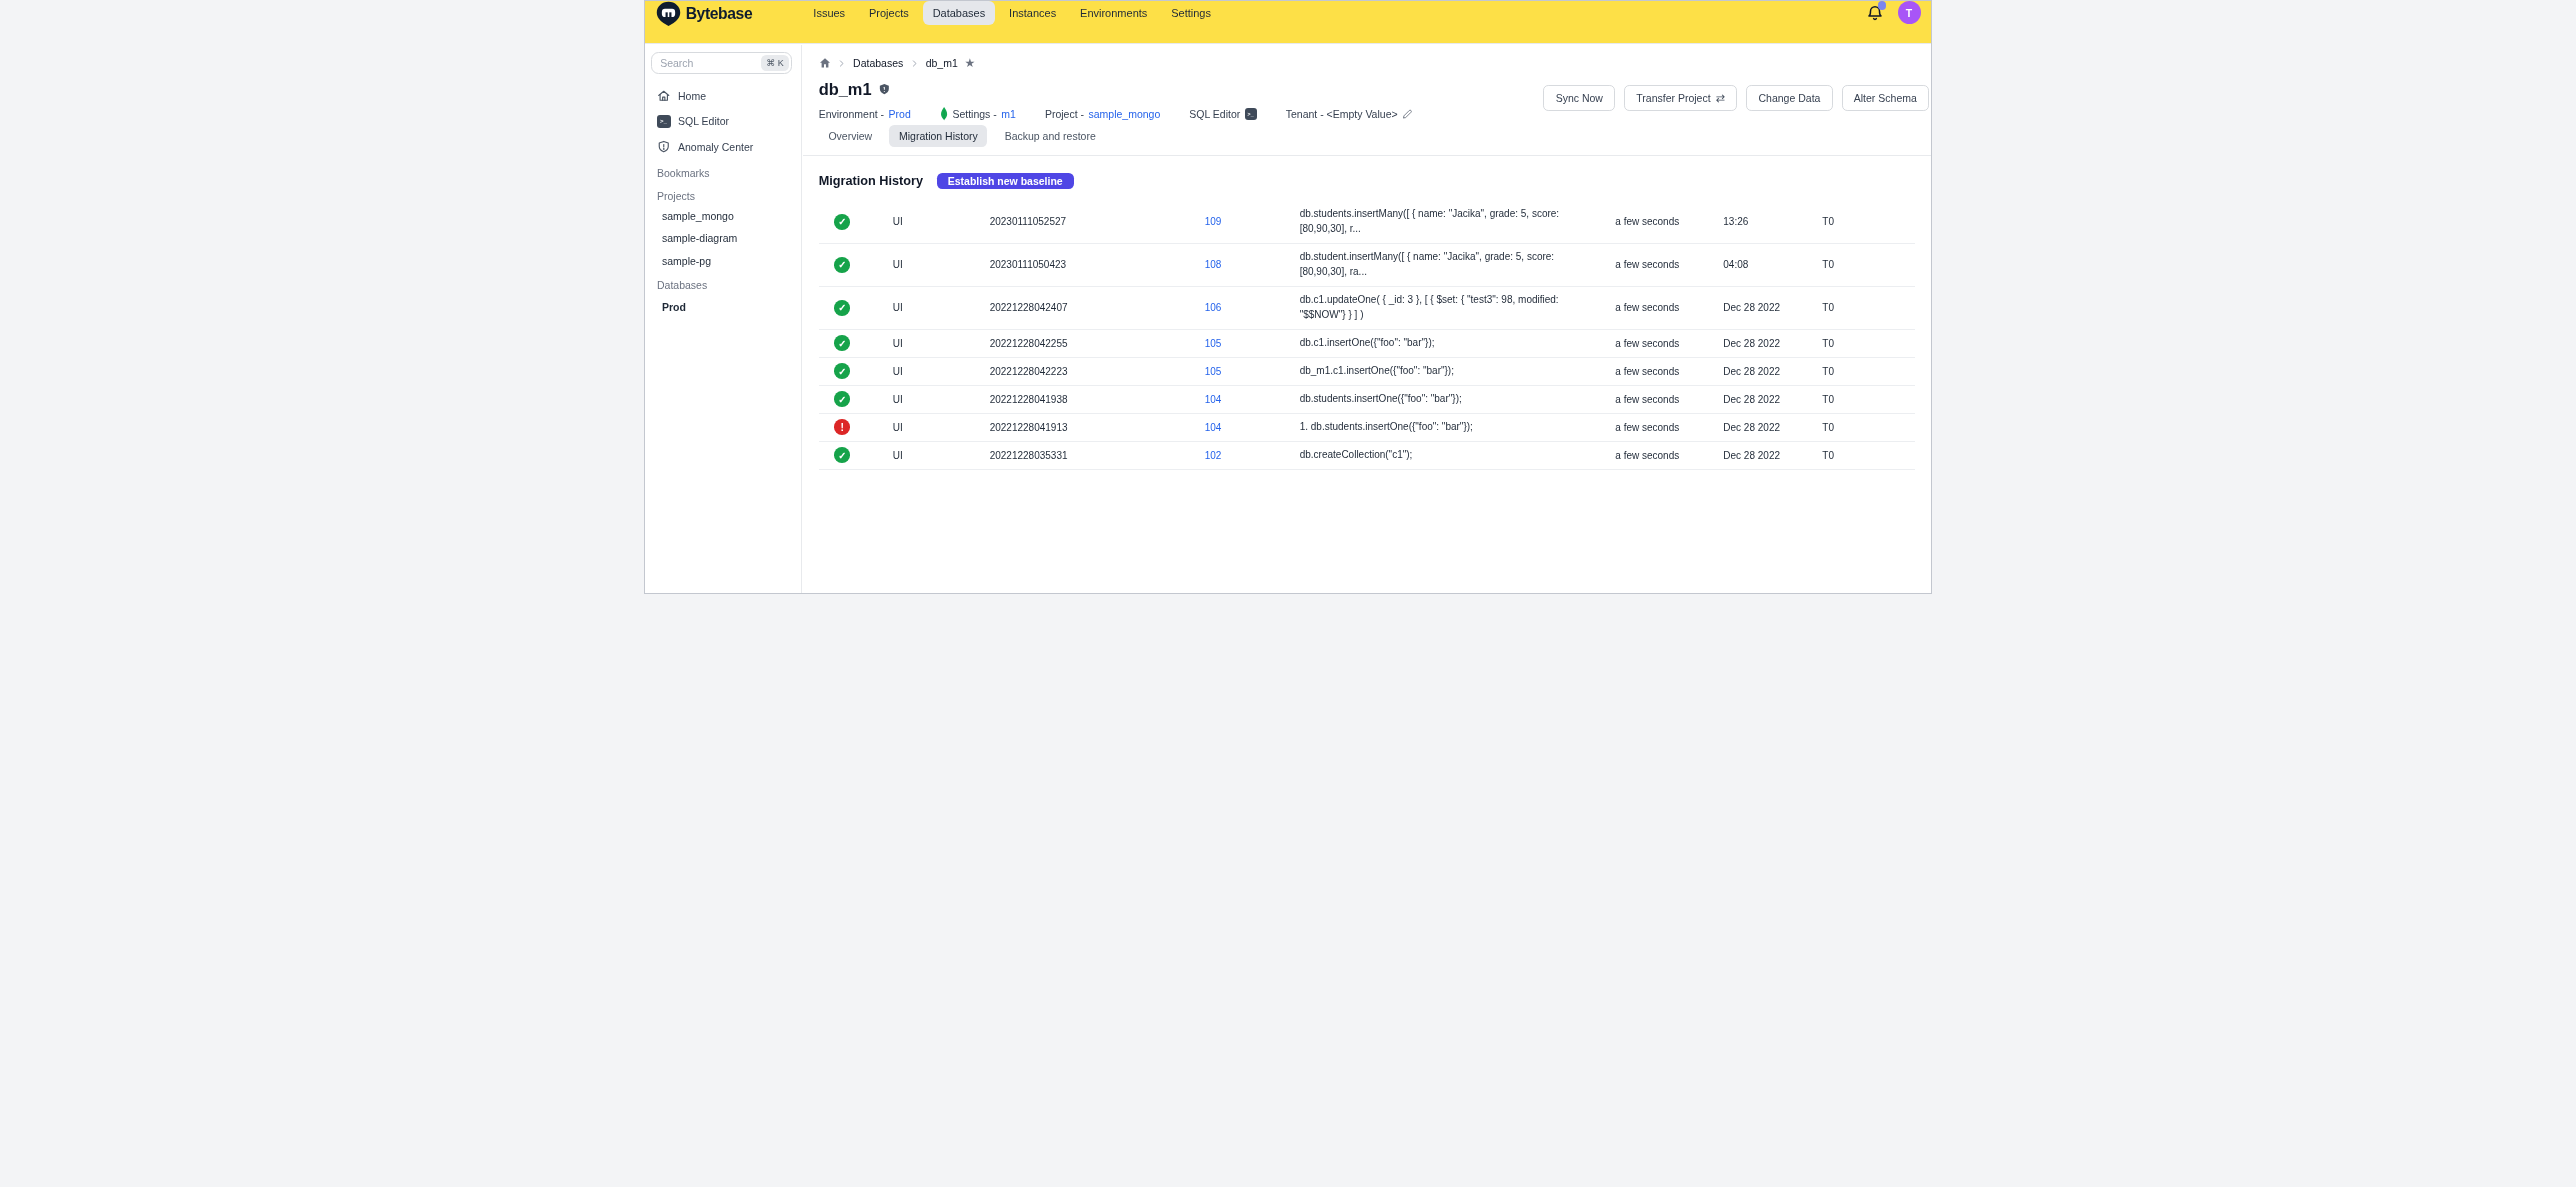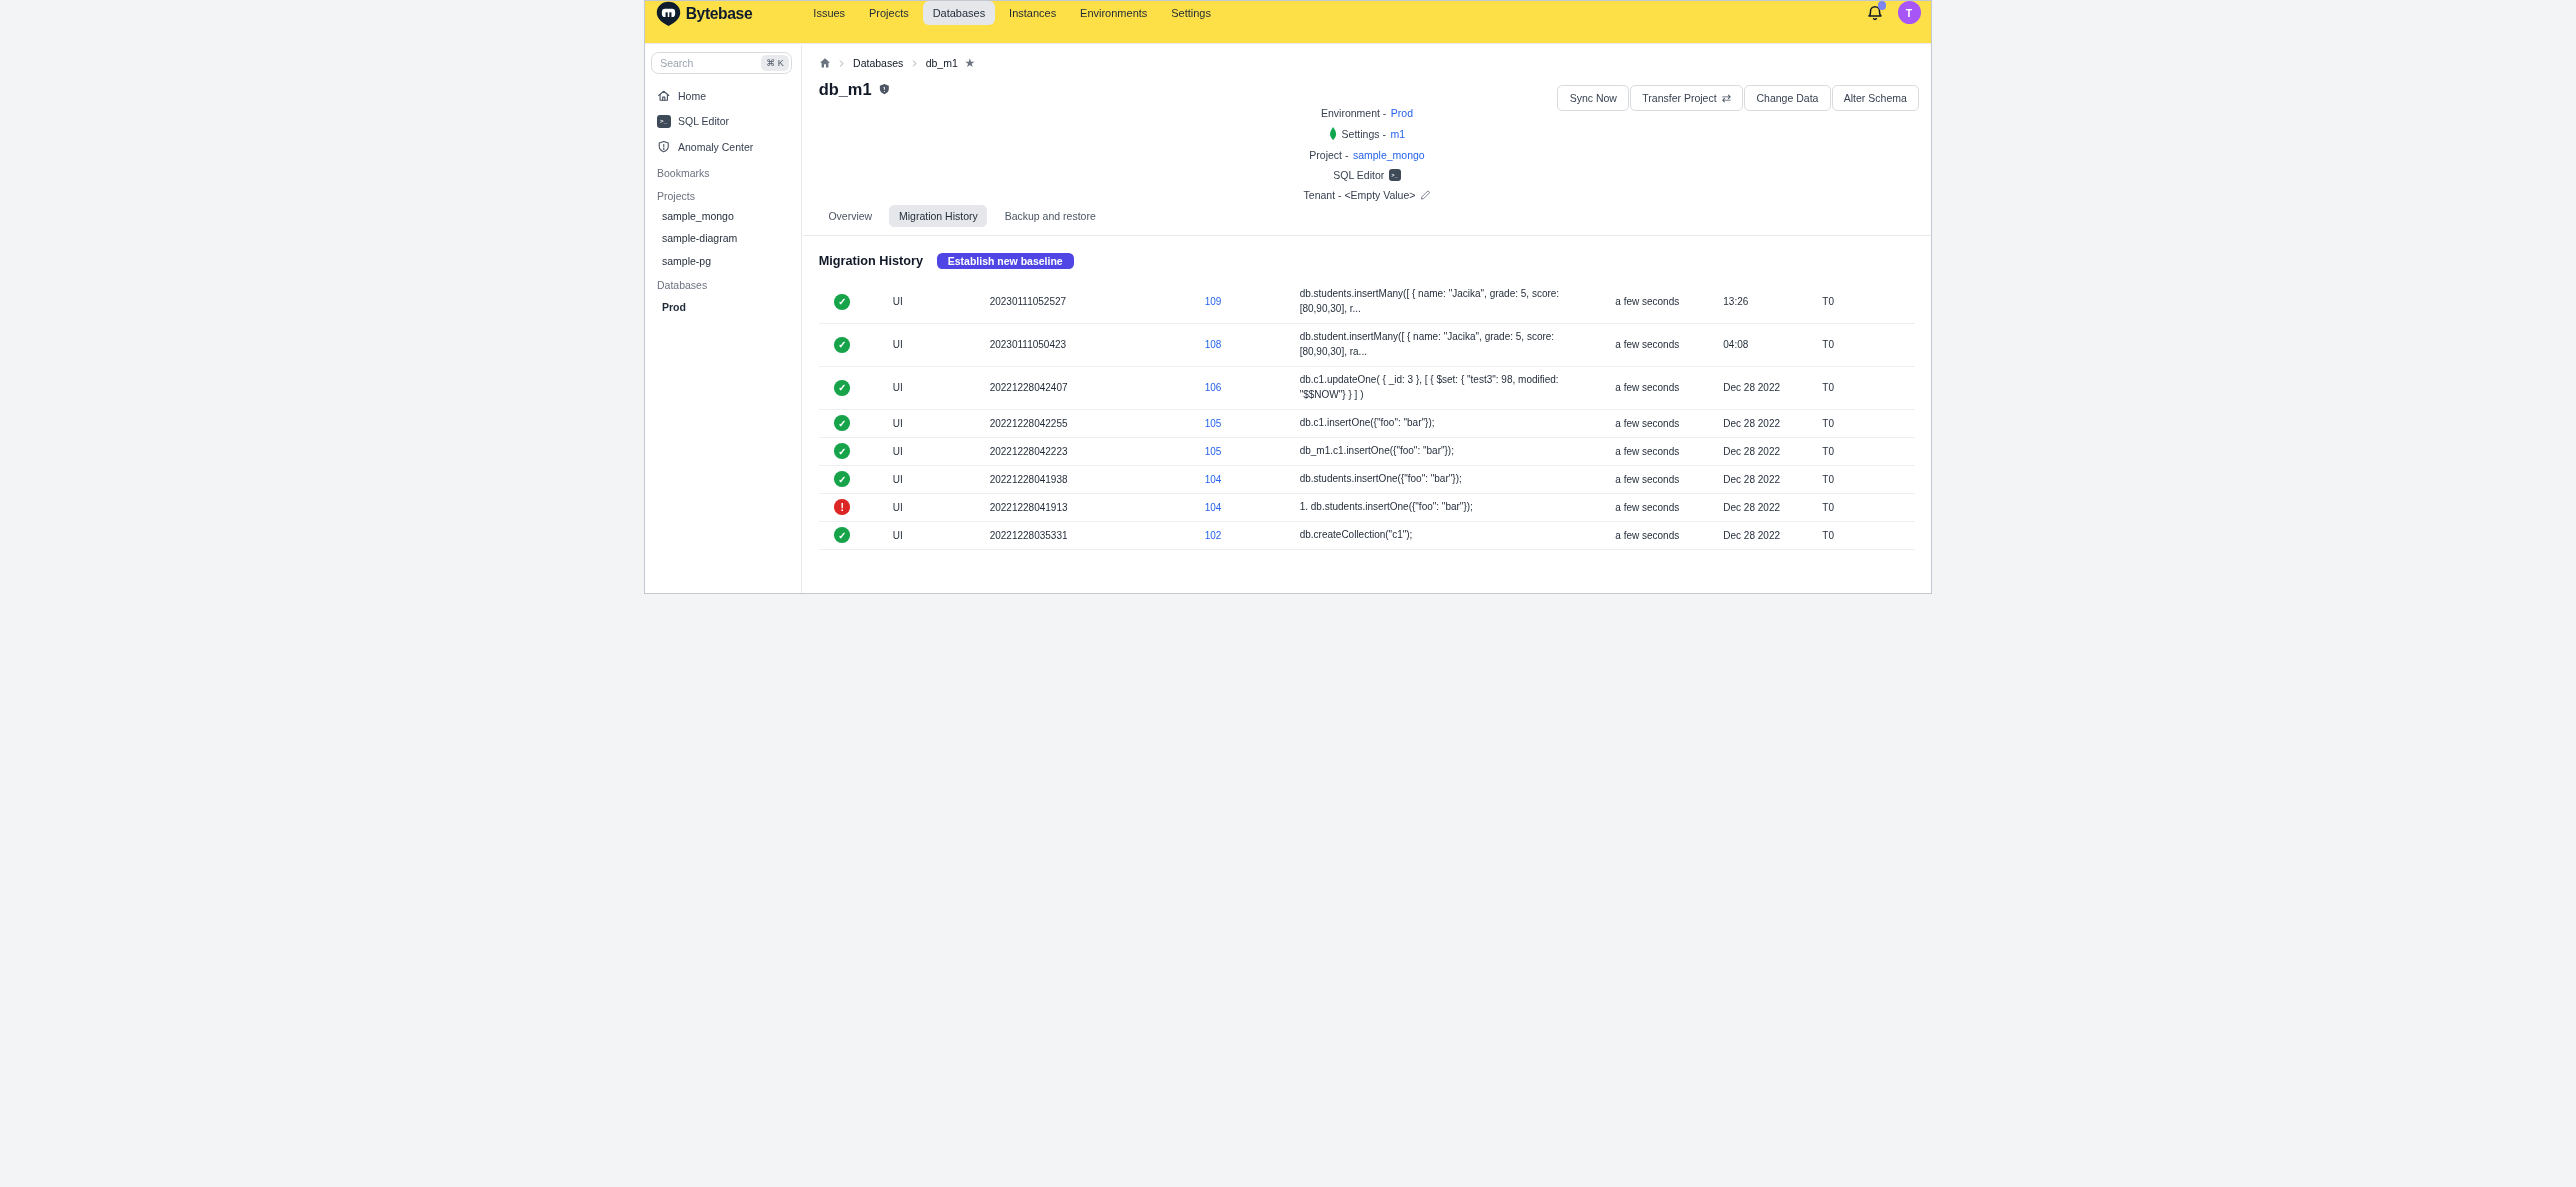--- a/index.html
+++ b/index.html
@@ -41,25 +41,25 @@
 
   
   .main { position:absolute; top:44px; left:158px; right:0; bottom:0; background:#fff; padding:0 15.7px; overflow:hidden; }
   .breadcrumb { display:flex; align-items:center; gap:6.7px; margin-top:12px; font-size:10.5px; color:#111827; }
   .crumb { cursor:pointer; }
   .star { color:#6b7280; font-size:12px; line-height:1; cursor:pointer; }
 
   .title-row { display:flex; align-items:center; gap:6.7px; margin-top:11.2px; }
   .page-title { font-size:16.4px; font-weight:bold; color:#111827; }
 
-  .meta-row { display:flex; align-items:center; gap:8px; margin-top:8.2px; font-size:10.5px; color:#374151; flex-wrap:nowrap;flex-direction:column; }
+  .meta-row { display:flex; align-items:center; gap:29px; margin-top:8.2px; font-size:10.5px; color:#374151; flex-wrap:nowrap; }
   .meta-item { display:flex; align-items:center; gap:4.5px; white-space:nowrap; }
   .meta-link { color:#2563eb; cursor:pointer; }
 
-  .actions { position:absolute; top:40px; right:12px; display:flex; gap:1px; }
+  .actions { position:absolute; top:40px; right:2px; display:flex; gap:9px; }
   .btn { height:26px; background:#fff; border:0.7px solid #d7dade; border-radius:5.2px; padding:0 11.2px; font-size:10.5px;
          color:#374151; font-family:inherit; display:flex; align-items:center; gap:5.2px; cursor:pointer; white-space:nowrap; }
   .btn .swap { font-size:11.2px; color:#4b5563; }
 
   .tabs { display:flex; align-items:center; gap:7.5px; margin-top:4px; }
   .tab { font-size:10.5px; color:#4b5563; padding:5.2px 9.7px; border-radius:5.2px; cursor:pointer; white-space:nowrap; }
   .tab.active { background:#e5e7eb; color:#1f2937; }
   .tabs-divider { border-bottom:0.7px solid #e8eaed; margin:7.5px -15.7px 0 -15.7px; }
 
   .section-head { display:flex; align-items:center; gap:13.5px; margin-top:17px; }

